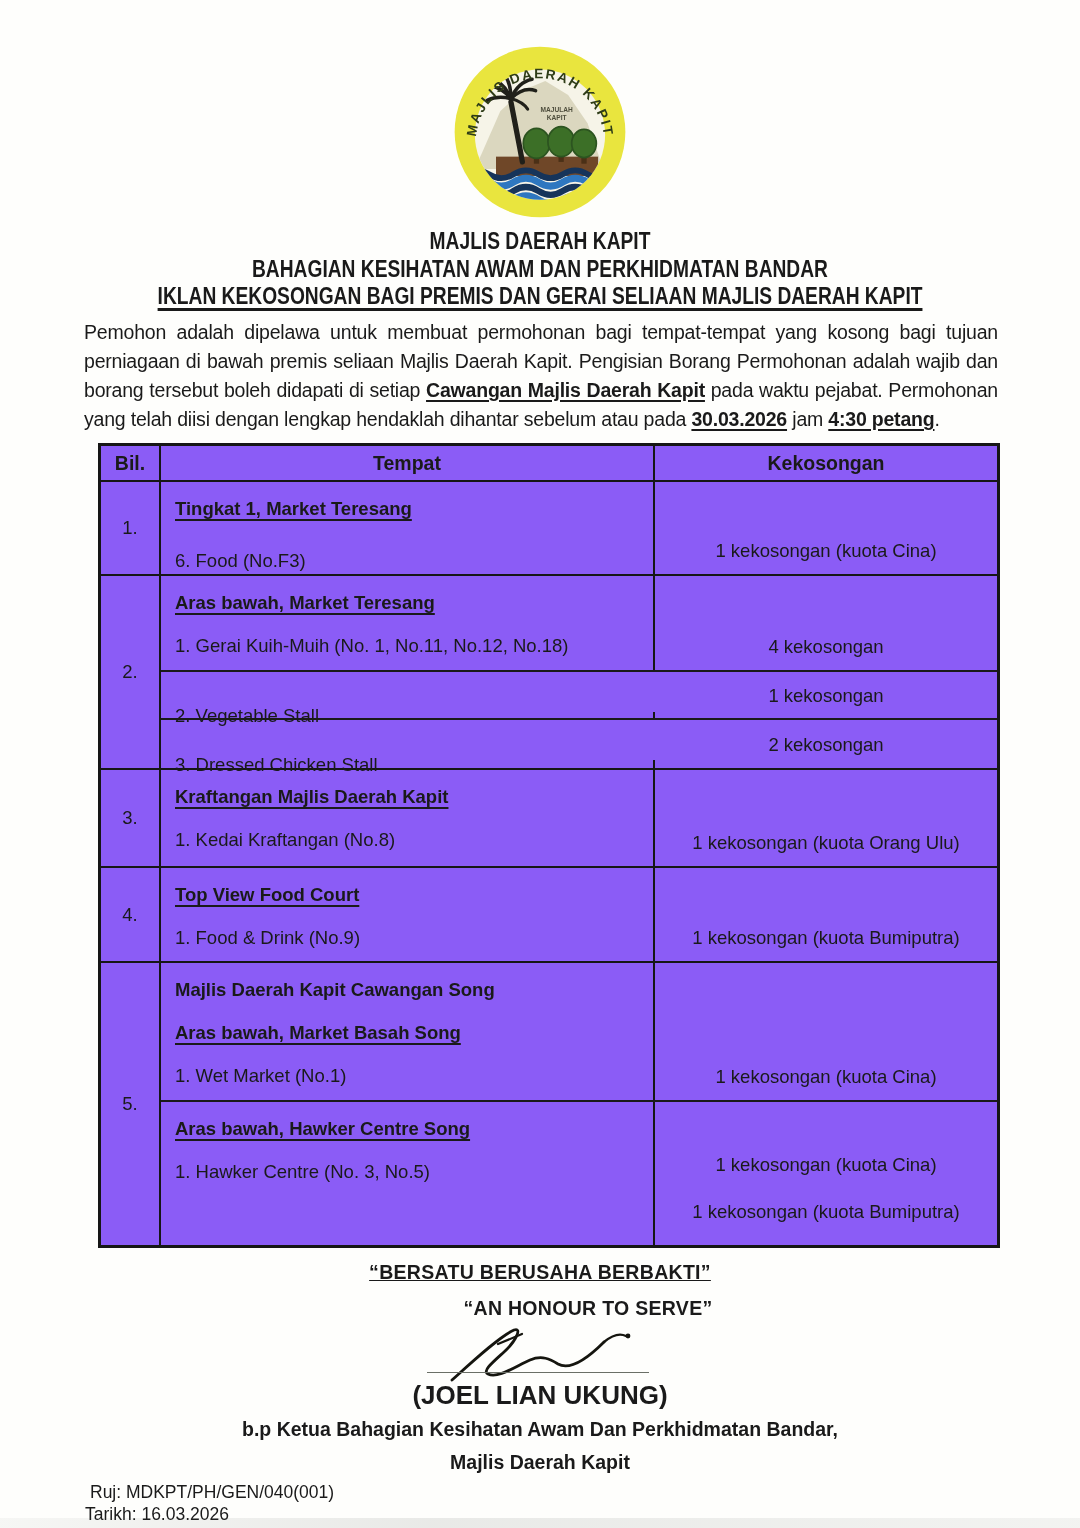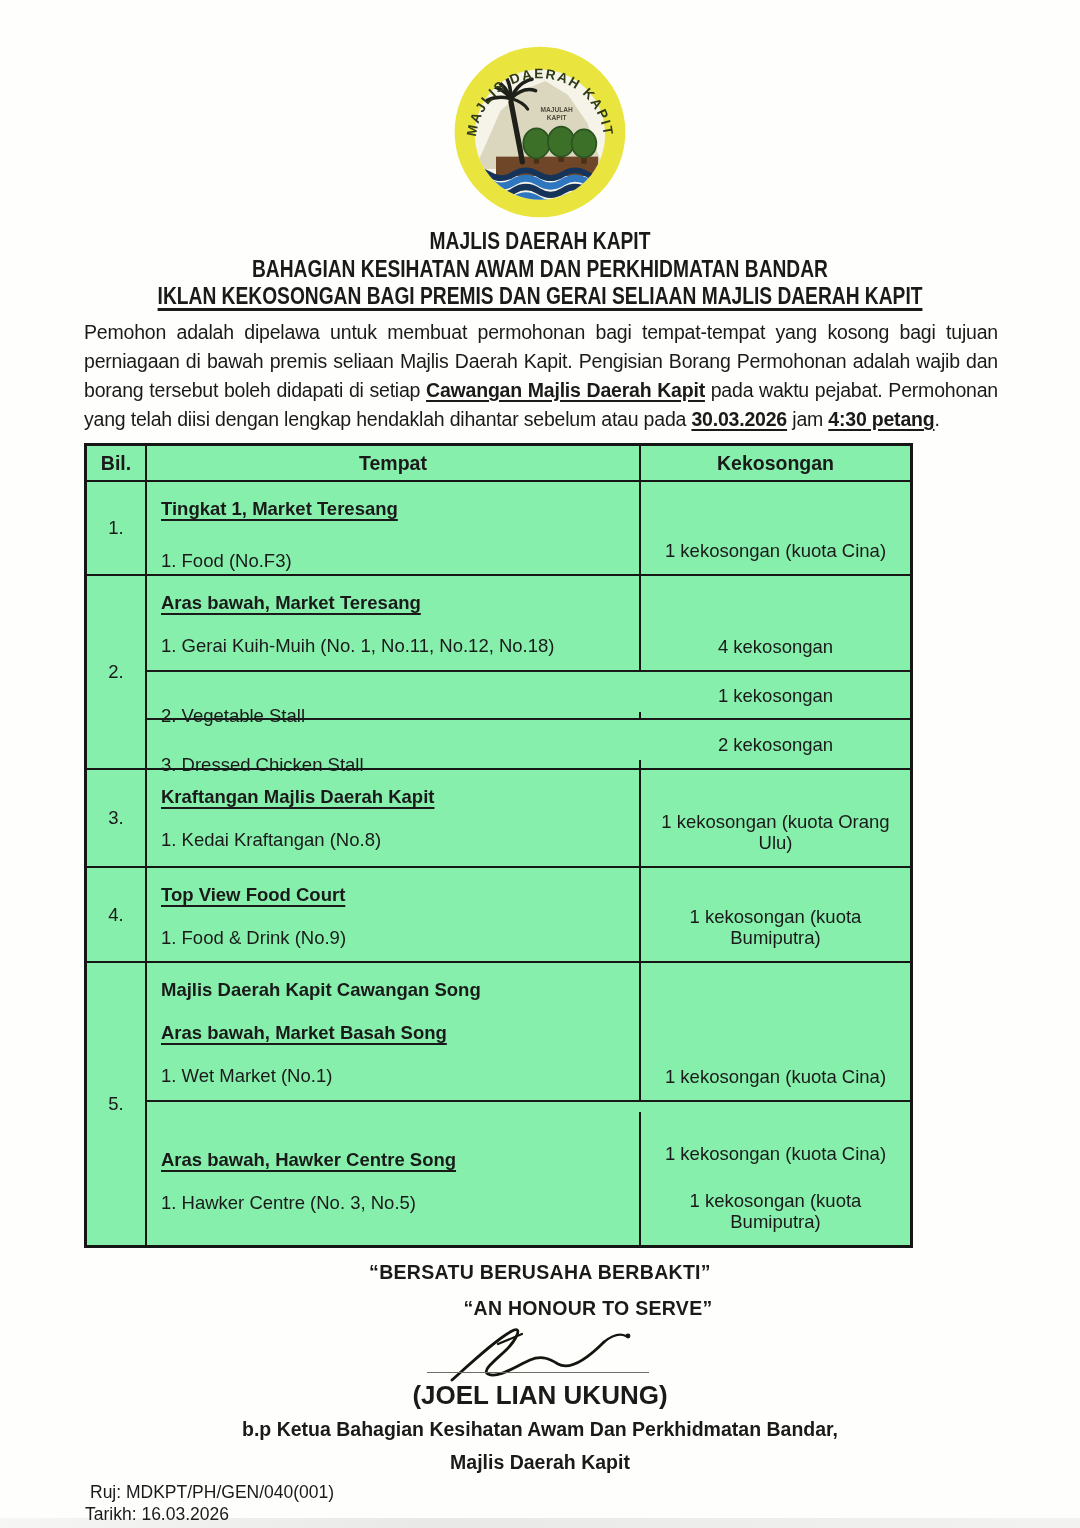--- a/index.html
+++ b/index.html
@@ -21,21 +21,21 @@
   .cond{display:inline-block;transform:scaleX(0.80);transform-origin:center;}
   .title-underline{text-decoration:underline;text-decoration-thickness:2.5px;text-underline-offset:4px;}
 
   
   .intro{position:absolute;top:318px;left:84px;width:914px;font-size:19.5px;line-height:29px;letter-spacing:-0.2px;}
   .intro .jline{text-align:justify;text-align-last:justify;}
   .intro .lline{text-align:left;}
   .bu{font-weight:bold;text-decoration:underline;text-decoration-thickness:2px;text-underline-offset:3px;margin-top:37px;}
 
   
-  .vtable{position:absolute;top:443px;left:84px;width:829px;border:3px solid #161616;box-sizing:border-box;background:#86efac;font-size:18.5px;}
+  .vtable{position:absolute;top:443px;left:98px;width:902px;border:3px solid #161616;box-sizing:border-box;background:#8b5cf6;font-size:18.5px;}
   .trow{display:flex;}
   .trow + .trow{border-top:2.5px solid #161616;}
   .header-row{height:34px;font-weight:bold;font-size:19.5px;}
   .header-row > div{display:flex;align-items:center;justify-content:center;}
   .c-bil{width:60px;border-right:2.5px solid #161616;box-sizing:border-box;flex-shrink:0;}
   .c-tempat-h{width:494px;border-right:2.5px solid #161616;box-sizing:border-box;}
   .c-kek-h{flex:1;}
   .body-row .c-bil{display:flex;align-items:center;justify-content:center;font-size:18.5px;}
   .c-body{flex:1;display:flex;flex-direction:column;}
   .sub{display:flex;box-sizing:border-box;}
@@ -56,21 +56,21 @@
   .s-r2b{height:48px;}
   .s-r2c{height:50px;}
   .s-r3{height:96px;}
   .s-r4{height:93px;border-radius:28px;}
   .s-r5a{height:137px;}
   .s-r5b{height:145px;}
   .ck.two-vals{justify-content:center;gap:26px;padding-top:28px;}
 
   
   .motto{position:absolute;left:0;width:100%;text-align:center;font-weight:bold;font-size:19.5px;line-height:21px;letter-spacing:0.3px;}
-  .motto1{top:1262px;}
+  .motto1{top:1262px;text-decoration:underline;}
   .motto2{top:1298px;padding-left:48px;}
   .signature-svg{position:absolute;top:1318px;left:438px;}
   .sig-line{position:absolute;top:1372px;left:427px;width:222px;border-top:1.5px solid #6a6f66;}
   .sig-name{position:absolute;top:1385px;left:0;width:100%;text-align:center;font-weight:bold;font-size:26px;line-height:21px;}
   .sig-title1{position:absolute;top:1419px;left:0;width:100%;text-align:center;font-weight:bold;font-size:19.5px;line-height:21px;}
   .sig-title2{position:absolute;top:1452px;left:0;width:100%;text-align:center;font-weight:bold;font-size:19.5px;line-height:21px;}
   .ref-line{position:absolute;left:90px;top:1482px;font-size:17.5px;line-height:20px;}
   .date-line{position:absolute;left:85px;top:1504px;font-size:17.5px;line-height:20px;}
 
   .scan-band{position:absolute;left:0;bottom:0;width:100%;height:10px;background:linear-gradient(to right,rgba(90,95,90,0.05),rgba(90,95,90,0.13) 40%,rgba(90,95,90,0.07));}
@@ -146,21 +146,21 @@
       <div class="c-tempat-h">Tempat</div>
       <div class="c-kek-h">Kekosongan</div>
     </div>
 
     <div class="trow body-row">
       <div class="c-bil">1.</div>
       <div class="c-body">
         <div class="sub s-r1">
           <div class="ct gap22" style="display:flex;flex-direction:column;gap:31px;">
             <div class="hdg-u">Tingkat 1, Market Teresang</div>
-            <div class="itm">1. Food (No.F3)</div>
+            <div class="itm">6. Food (No.F3)</div>
           </div>
           <div class="ck just-end">
             <div class="val">1 kekosongan (kuota Cina)</div>
           </div>
         </div>
       </div>
     </div>
 
     <div class="trow body-row">
       <div class="c-bil">2.</div>
@@ -230,21 +230,21 @@
           <div class="ct gap22" style="display:flex;flex-direction:column;">
             <div class="hdg">Majlis Daerah Kapit Cawangan Song</div>
             <div class="hdg-u">Aras bawah, Market Basah Song</div>
             <div class="itm">1. Wet Market (No.1)</div>
           </div>
           <div class="ck just-end">
             <div class="val">1 kekosongan (kuota Cina)</div>
           </div>
         </div>
         <div class="sub s-r5b">
-          <div class="ct gap22" style="display:flex;flex-direction:column;justify-content:center;margin-top:10px;">
+          <div class="ct gap22" style="display:flex;flex-direction:column;justify-content:flex-start;">
             <div class="hdg-u">Aras bawah, Hawker Centre Song</div>
             <div class="itm">1. Hawker Centre (No. 3, No.5)</div>
           </div>
           <div class="ck two-vals">
             <div class="val">1 kekosongan (kuota Cina)</div>
             <div class="val">1 kekosongan (kuota Bumiputra)</div>
           </div>
         </div>
       </div>
     </div>

